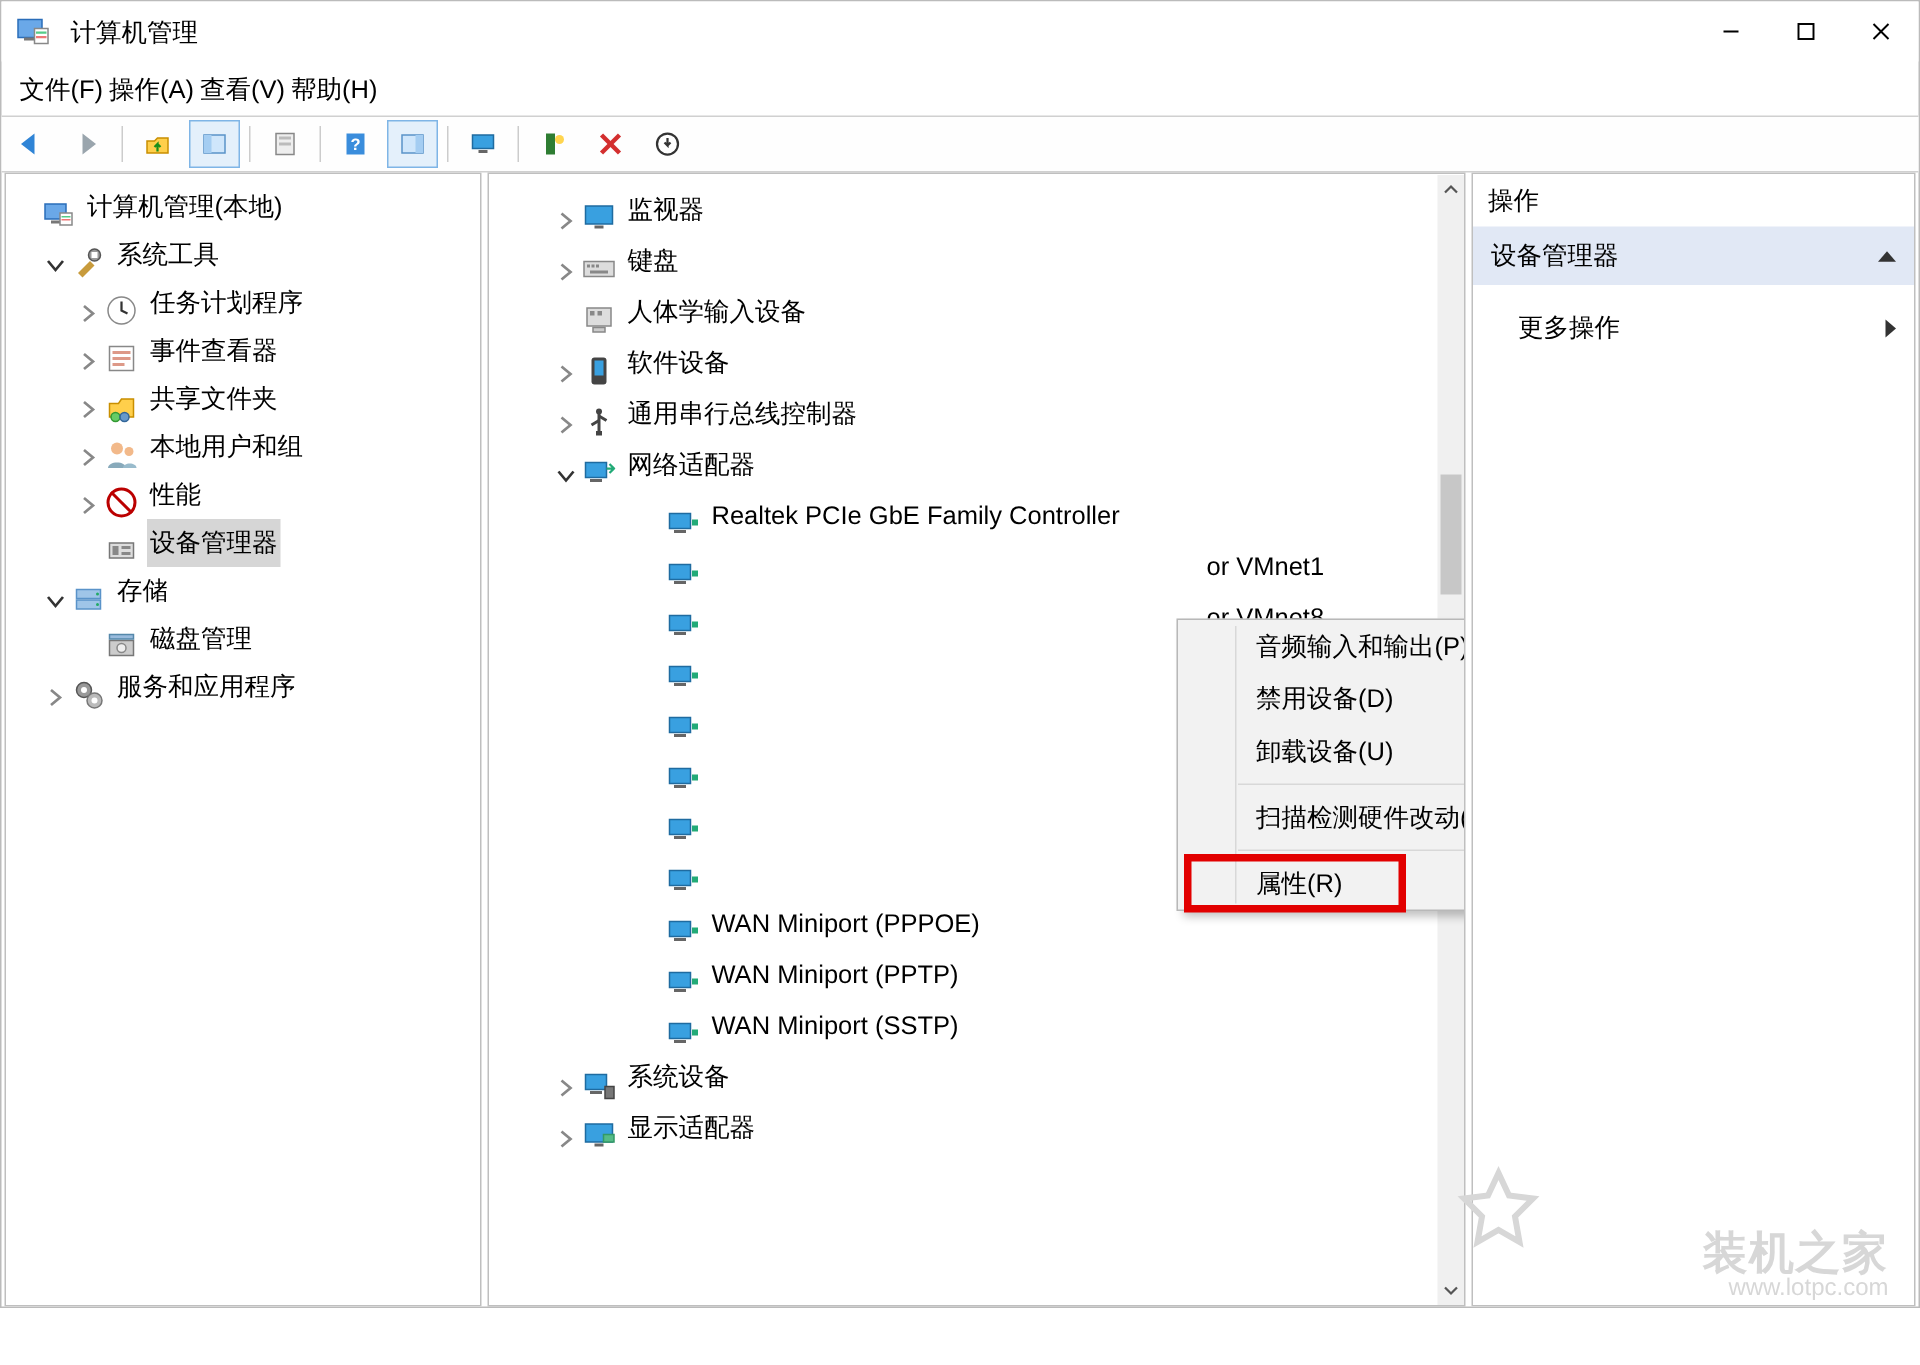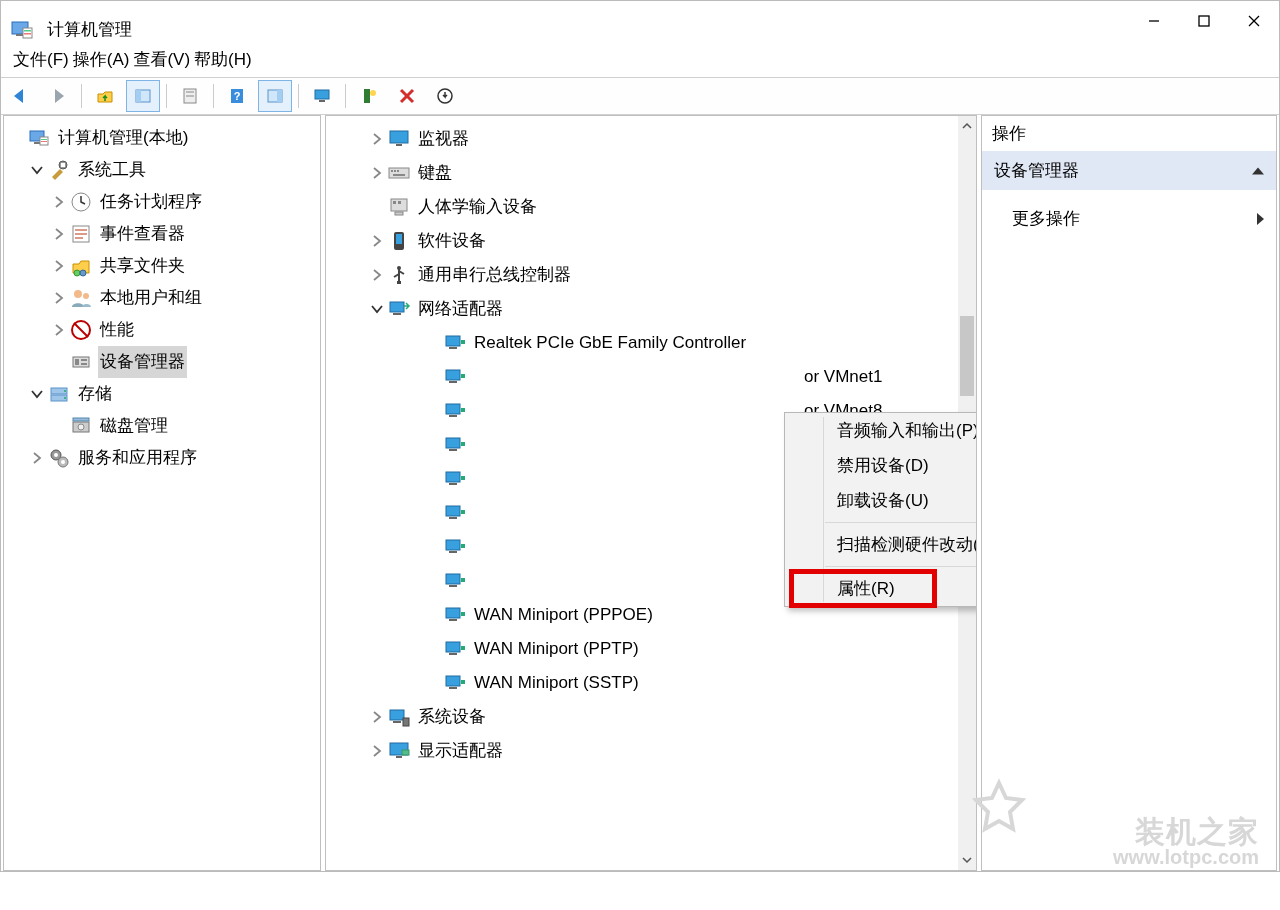--- a/index.html
+++ b/index.html
@@ -1,39 +1,39 @@
 <!DOCTYPE html>
 <html><head>
 <meta charset="utf-8">
 <style>
 html,body{margin:0;padding:0;font-family:"Microsoft YaHei","Segoe UI",Arial,sans-serif;font-size:15px;color:#000;background:#fff;overflow:hidden}
 .window{width:1280px;height:872px;border:1px solid #bbb;display:flex;flex-direction:column;box-sizing:border-box;position:relative}
 
-.titlebar{display:flex;align-items:flex-end;height:40px;padding:0 0 0 10px;background:#fff;}
+.titlebar{display:flex;align-items:center;height:40px;padding:0 0 0 10px;background:#fff;}
 .titlebar .title{margin-left:8px;font-size:17px}
 .titlebar .wcontrols{margin-left:auto;display:flex}
 .titlebar .wbtn{width:50px;height:40px;display:flex;align-items:center;justify-content:center}
 .titlebar .wbtn svg{width:14px;height:14px}
 
 .menubar{display:flex;align-items:center;height:32px;padding:2px 10px;border-bottom:0;font-size:17px}
 .menubar span{padding:2px 2px}
 
 .toolbar{display:flex;align-items:center;height:36px;border-top:1px solid #d0d0d0;border-bottom:1px solid #d0d0d0;background:#fefefe}
 .tbtn{width:32px;height:30px;display:flex;align-items:center;justify-content:center;margin:0 2px;border:1px solid transparent}
 .tbtn.sel{border:1px solid #7fb5e6;background:#e4f0fb}
 .tbtn svg{width:18px;height:18px}
 .sep{width:1px;height:24px;background:#ccc;margin:0 4px}
 
 .body{display:flex;flex:1;min-height:0}
 .pane{border:1px solid #bfbfbf;background:#fff;overflow:auto;margin:0 2px;position:relative}
 .pane.left{width:316px}
 .pane.center{flex:1}
 .pane.right{width:294px}
 .tree{padding:6px 0 0 0;font-size:17px;line-height:32px}
-.node{display:flex;align-items:center;white-space:nowrap;height:32px}
+.node{display:flex;align-items:flex-end;white-space:nowrap;height:32px}
 .expander{width:18px;height:18px;display:inline-flex;align-items:center;justify-content:center;margin-right:2px}
 .expander svg{width:12px;height:12px}
 .ticon{width:22px;height:22px;margin-right:6px;display:inline-flex;align-items:center;justify-content:center}
 .ticon svg{width:22px;height:22px}
 .label{padding:0 2px}
 .label.selected{background:#d6d6d6}
 .label.highlight{background:#cde6fc}
 .ind-0{padding-left:4px}
 .ind-1{padding-left:24px}
 .ind-2{padding-left:46px}
@@ -54,21 +54,21 @@
 .ritem{padding:17px 30px;font-size:17px;position:relative}
 .ritem::after{content:"";position:absolute;right:12px;top:50%;transform:translateY(-50%);border-top:6px solid transparent;border-bottom:6px solid transparent;border-left:7px solid #333}
 
 .context{position:absolute;left:458px;top:296px;width:324px;background:#f2f2f2;border:1px solid #b8b8b8;box-shadow:4px 4px 6px rgba(0,0,0,.25);z-index:10}
 .context .gutter{position:absolute;left:38px;top:4px;bottom:4px;width:1px;background:#d8d8d8}
 .context .citem{height:35px;line-height:35px;padding-left:52px;font-size:17px;position:relative}
 .context .csep{height:1px;background:#d8d8d8;margin:4px 6px 4px 40px}
 .context .citem.boxed::before{content:"";position:absolute;left:4px;top:-2px;width:148px;height:39px;border:5px solid #e20000;box-sizing:border-box}
 
 .watermark{position:absolute;right:20px;bottom:4px;color:#d7d7d7;font-size:30px;font-weight:600;letter-spacing:1px;pointer-events:none;text-align:right;line-height:1}
-.watermark .url{font-size:20px;font-weight:700;letter-spacing:0}
+.watermark .url{font-size:16px;font-weight:400;letter-spacing:0}
 .star{position:absolute;right:250px;bottom:30px;color:#d7d7d7}
 </style>
 </head>
 <body>
 
 <div class="window">
 
   <div class="titlebar">
     <span class="ticon">
       <svg viewBox="0 0 22 22">

